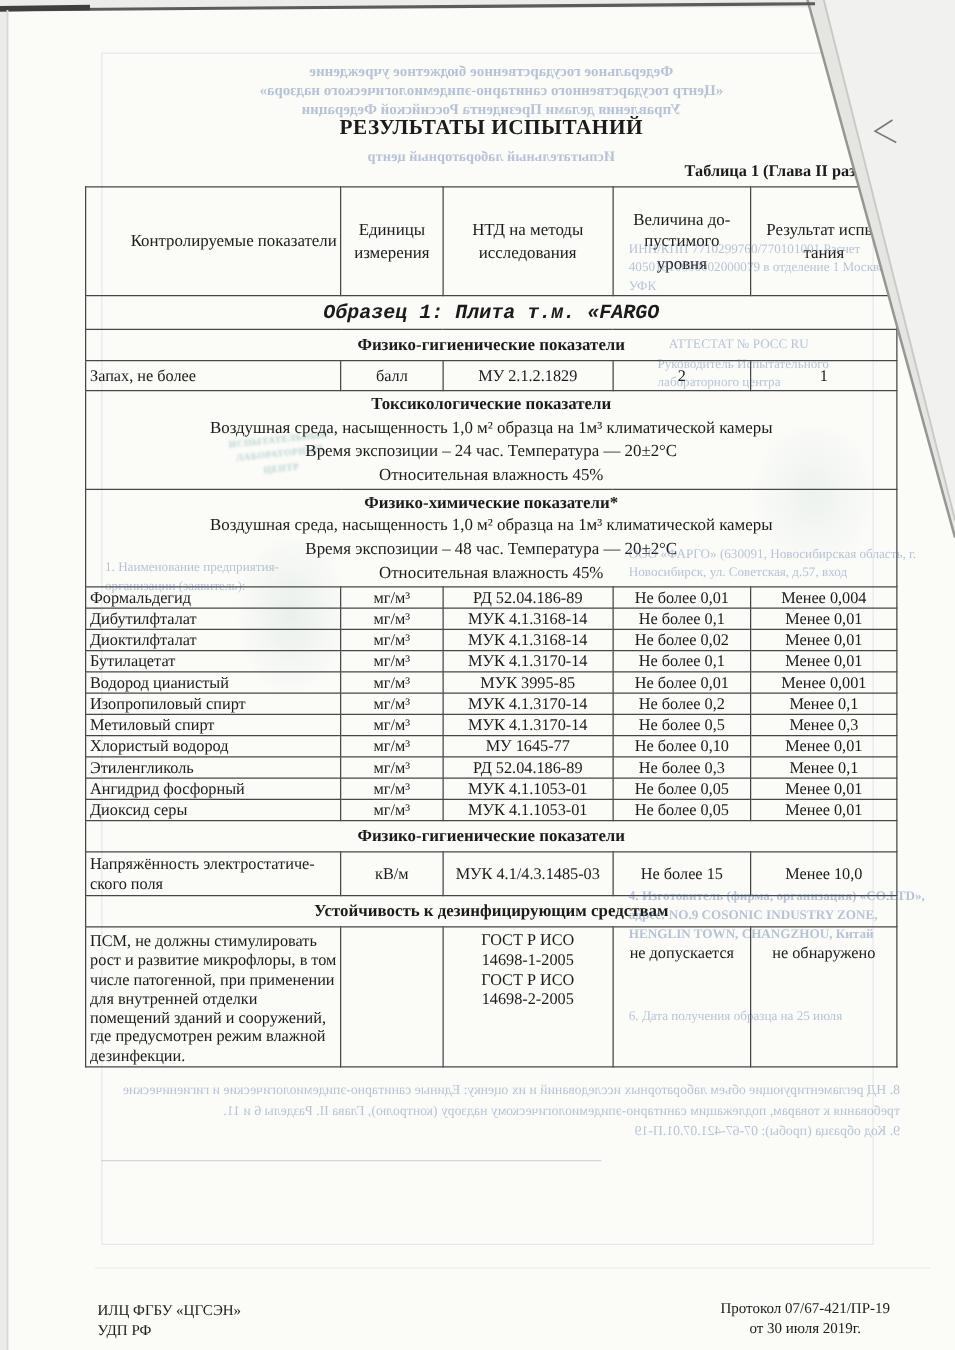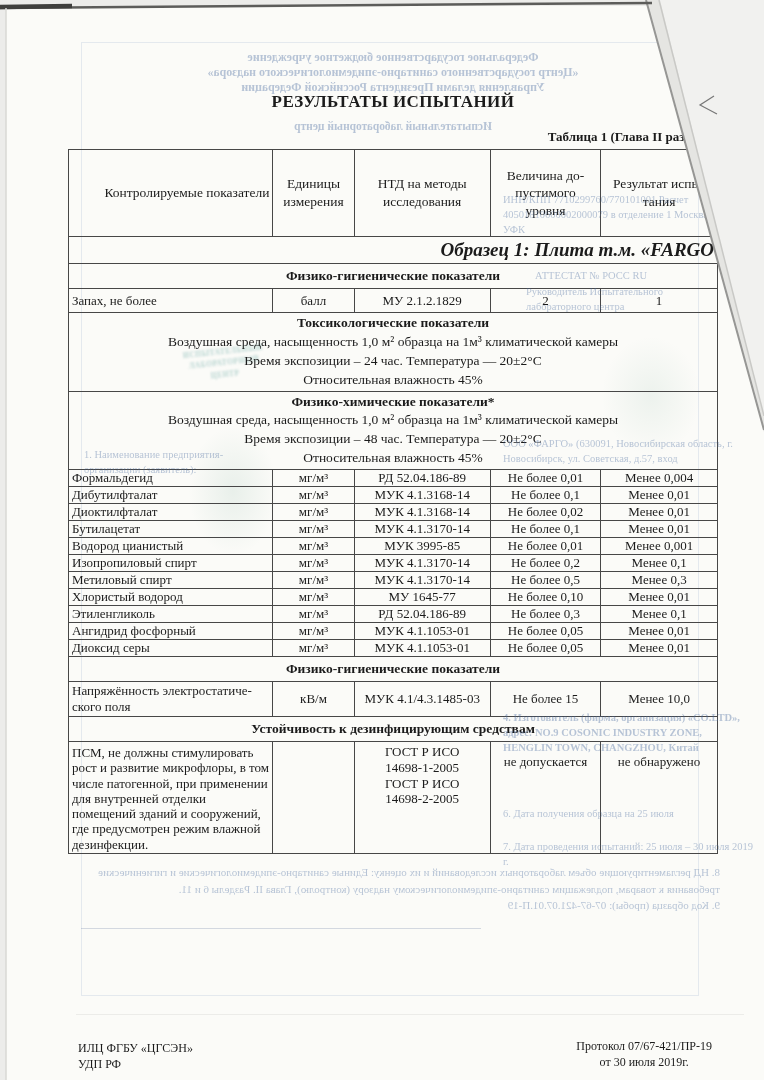--- a/index.html
+++ b/index.html
@@ -89,22 +89,22 @@
     border:1px solid #474747;
     padding:1px 3px;
     vertical-align:middle;
   }
   table.results th{
     font-weight:normal;font-size:13.5px;height:84px;
     text-align:center;line-height:1.3;
   }
   table.results th:first-child{text-align:right;padding-left:8px;}
   td.sample{
-    text-align:right;font-weight:bold;font-style:italic;
-    font-size:19px;height:24px;
+    text-align:center;font-weight:bold;font-style:italic;
+    font-size:16px;height:24px;font-family:Liberation Mono, monospace;
   }
   td.sec{
     text-align:center;font-weight:bold;font-size:13.5px;height:22px;
   }
   td.note{
     text-align:center;font-size:13.5px;padding:2px 0 3px 0;line-height:1.4;
   }
   td.note .note-title{font-weight:bold;}
   td.c-name{text-align:left;padding-left:6px;line-height:1.22;}
   td.c-mid{text-align:center;line-height:1.22;}
@@ -318,21 +318,20 @@
     <div>от 30 июля 2019г.</div>
   </div>
 
 <div class="bleed" style="left: 497px; top: 186px; width: 215px;">ИНН/КПП 7710299760/770101001  Расчет 40501810600002000079 в отделение 1 Москва УФК</div>
     <div class="bleed" style="left: 497px; top: 262px; width: 218px; margin-left: 32px;">АТТЕСТАТ № РОСС RU</div>
     <div class="bleed" style="left: 520px; top: 278px; width: 192px;">Руководитель Испытательного лабораторного центра</div>
     <div class="bleed" style="left: 78px; top: 441px; width: 190px;">1. Наименование предприятия-организации (заявитель):</div>
     <div class="bleed" style="left: 497px; top: 418px; width: 255px; margin-top: 12px;">ООО «ФАРГО» (630091, Ново­сибирская область, г. Новосибирск, ул. Советская, д.57, вход</div>
     <div class="bleed" style="left: 497px; top: 704px; width: 250px; font-weight: bold;">4. Изготовитель (фирма, орга­низация) «CO.LTD», адрес: NO.9 COSONIC INDUSTRY ZONE, HENGLIN TOWN, CHANGZHOU, Китай</div>
     <div class="bleed" style="left: 497px; top: 800px; width: 250px;">6. Дата получения образца на 25 июля</div>
-    <div class="bleed" style="left: 497px; top: 833px; width: 250px;">7. Дата проведения испытаний: 25 июля – 30 июля 2019 г.</div>
   </div>
 
 <svg class="edge-overlay" width="764" height="1080" viewBox="0 0 764 1080">
   <polygon points="646,0 764,0 764,428" fill="#f1f1ef"></polygon>
   <polygon points="646,0 660,0 764,418 764,432" fill="#e5e5e2"></polygon>
   <line x1="646" y1="0" x2="764" y2="430" stroke="#969694" stroke-width="2"></line>
   <line x1="659" y1="0" x2="764" y2="416" stroke="#c9c9c6" stroke-width="1.5"></line>
   <polyline points="714,96 700,105 717,114" fill="none" stroke="#777" stroke-width="1.2"></polyline>
   <line x1="0" y1="8" x2="652" y2="3" stroke="#5c5c5a" stroke-width="2.5"></line>
   <line x1="0" y1="7" x2="72" y2="6" stroke="#3f3f3d" stroke-width="4.5"></line>

